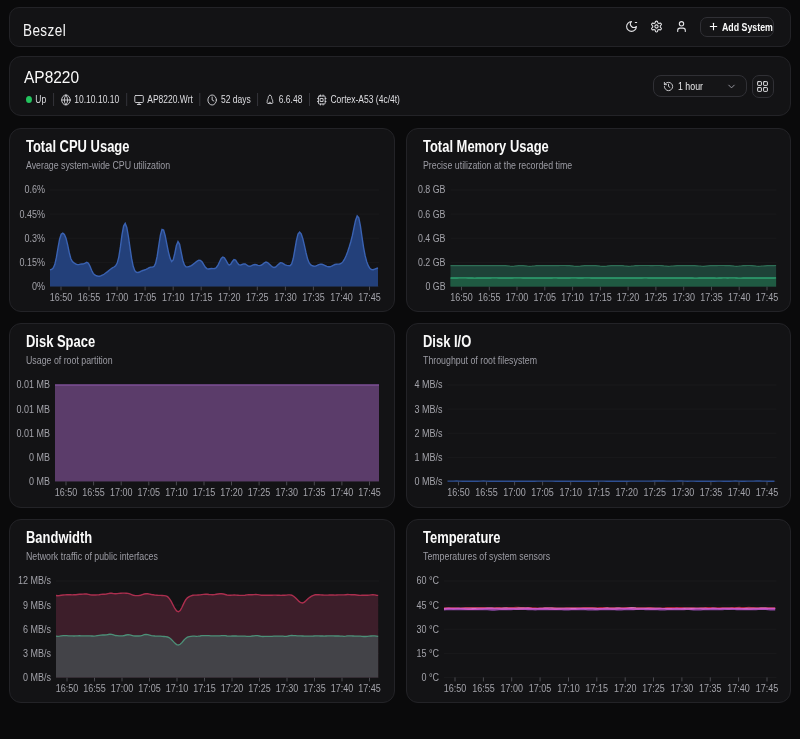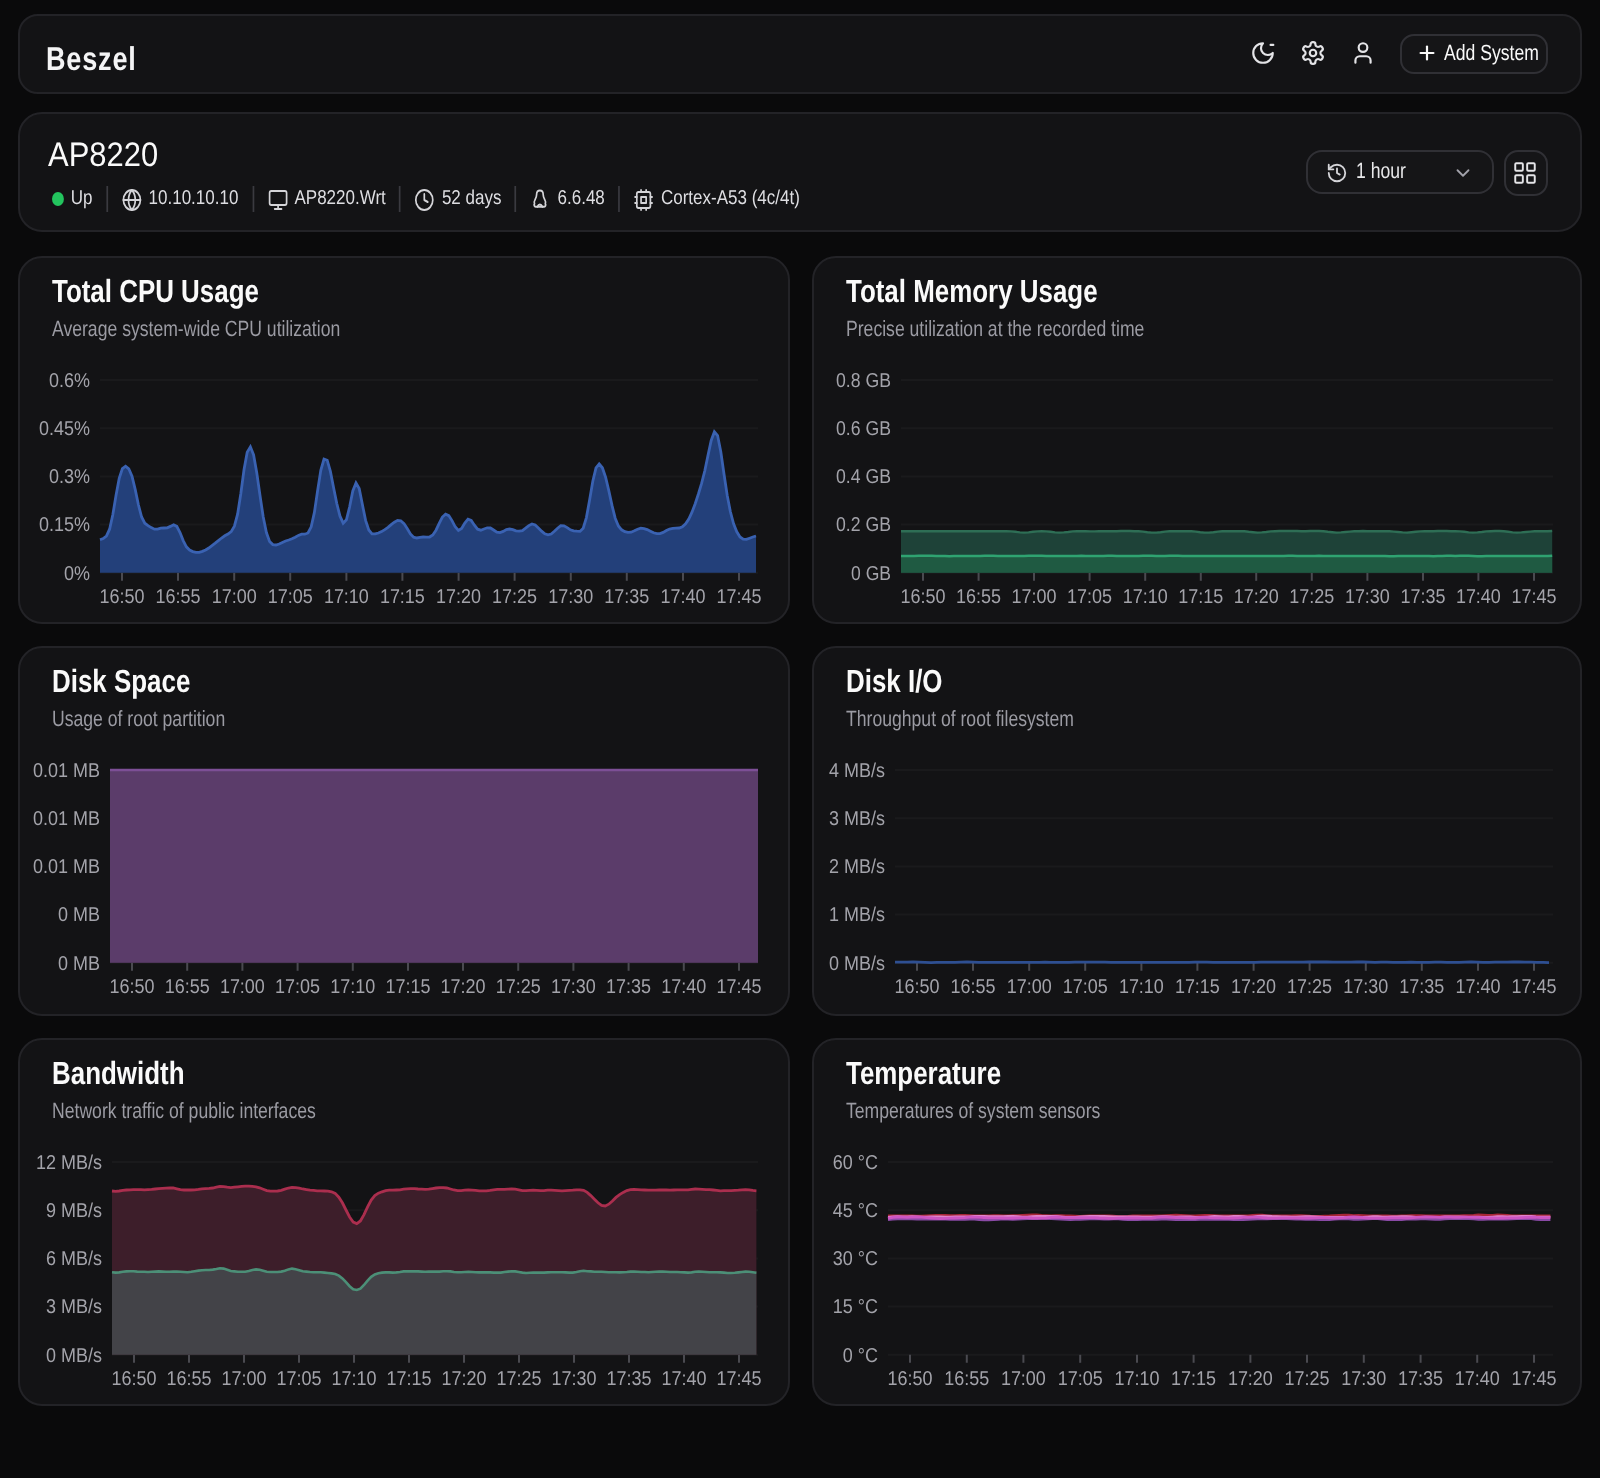--- a/index.html
+++ b/index.html
@@ -9,37 +9,37 @@
 .cs { position:absolute; left:16px; top:30px; font-size:11px; color:#9b9ba3; transform:scaleX(.8); transform-origin:left top; white-space:nowrap; }
 .ax { font-size:10px; fill:#a3a3aa; }
 .sep { width:1px; height:13px; background:#3a3a40; display:inline-block; margin:0 8px; flex:none; }
 .chip { display:inline-flex; align-items:center; gap:4px; color:#dedee2; font-size:10px; }
 .chip svg { flex:none; }
 .cx8 { transform:scaleX(.8); transform-origin:left center; display:inline-block; white-space:nowrap; }
 </style></head>
 <body>
 
 <div class="panel" style="left:9px;top:7px;width:782px;height:39.5px">
-  <div style="position:absolute;left:13px;top:3.4px;height:100%;display:flex;align-items:center;font-size:16.5px;font-weight:bold;color:#f4f4f5">
+  <div style="position:absolute;left:13px;top:3.4px;height:100%;display:flex;align-items:center;font-size:16.5px;font-weight:normal;color:#f4f4f5">
       <span class="cx8" style="transform:scaleX(.82);letter-spacing:.5px">Beszel</span>
     </div>
   <div style="position:absolute;right:16px;top:0;height:100%;display:flex;align-items:center;gap:12px">
     <svg width="13" height="13" viewBox="0 0 24 24" fill="none" stroke="#e4e4e7" stroke-width="2" stroke-linecap="round" stroke-linejoin="round">
         <path d="M12 3a6 6 0 0 0 9 9 9 9 0 1 1-9-9Z"></path>
         <path d="M19 4.5h2.5"></path>
       </svg>
     <svg width="13" height="13" viewBox="0 0 24 24" fill="none" stroke="#e4e4e7" stroke-width="2" stroke-linecap="round" stroke-linejoin="round">
         <path d="M12.22 2h-.44a2 2 0 0 0-2 2v.18a2 2 0 0 1-1 1.73l-.43.25a2 2 0 0 1-2 0l-.15-.08a2 2 0 0 0-2.73.73l-.22.38a2 2 0 0 0 .73 2.73l.15.1a2 2 0 0 1 1 1.72v.51a2 2 0 0 1-1 1.74l-.15.09a2 2 0 0 0-.73 2.73l.22.38a2 2 0 0 0 2.73.73l.15-.08a2 2 0 0 1 2 0l.43.25a2 2 0 0 1 1 1.73V20a2 2 0 0 0 2 2h.44a2 2 0 0 0 2-2v-.18a2 2 0 0 1 1-1.73l.43-.25a2 2 0 0 1 2 0l.15.08a2 2 0 0 0 2.73-.73l.22-.39a2 2 0 0 0-.73-2.73l-.15-.08a2 2 0 0 1-1-1.74v-.5a2 2 0 0 1 1-1.74l.15-.09a2 2 0 0 0 .73-2.73l-.22-.38a2 2 0 0 0-2.73-.73l-.15.08a2 2 0 0 1-2 0l-.43-.25a2 2 0 0 1-1-1.73V4a2 2 0 0 0-2-2z"></path>
         <circle cx="12" cy="12" r="3"></circle>
       </svg>
     <svg width="13" height="13" viewBox="0 0 24 24" fill="none" stroke="#e4e4e7" stroke-width="2" stroke-linecap="round" stroke-linejoin="round">
         <path d="M19 21v-2a4 4 0 0 0-4-4H9a4 4 0 0 0-4 4v2"></path>
         <circle cx="12" cy="7" r="4"></circle>
       </svg>
-    <div style="display:flex;align-items:center;gap:3px;width:74.5px;height:20.5px;padding:0 0 0 7px;border:1px solid #303035;border-radius:7px;background:#151517;color:#fafafa;font-size:11px;font-weight:normal">
+    <div style="display:flex;align-items:center;gap:3px;width:74.5px;height:20.5px;padding:0 0 0 7px;border:1px solid #303035;border-radius:7px;background:#151517;color:#fafafa;font-size:11px;font-weight:bold">
         <svg width="11" height="11" viewBox="0 0 24 24" fill="none" stroke="#fafafa" stroke-width="2.4" stroke-linecap="round" stroke-linejoin="round">
           <path d="M5 12h14"></path>
           <path d="M12 5v14"></path>
         </svg>
         <span style="display:inline-block;width:51px"><span class="cx8">Add System</span></span>
       </div>
   </div>
 </div>
 
 <div class="panel" style="left:9px;top:56px;width:782px;height:59.5px;border-radius:12px">

